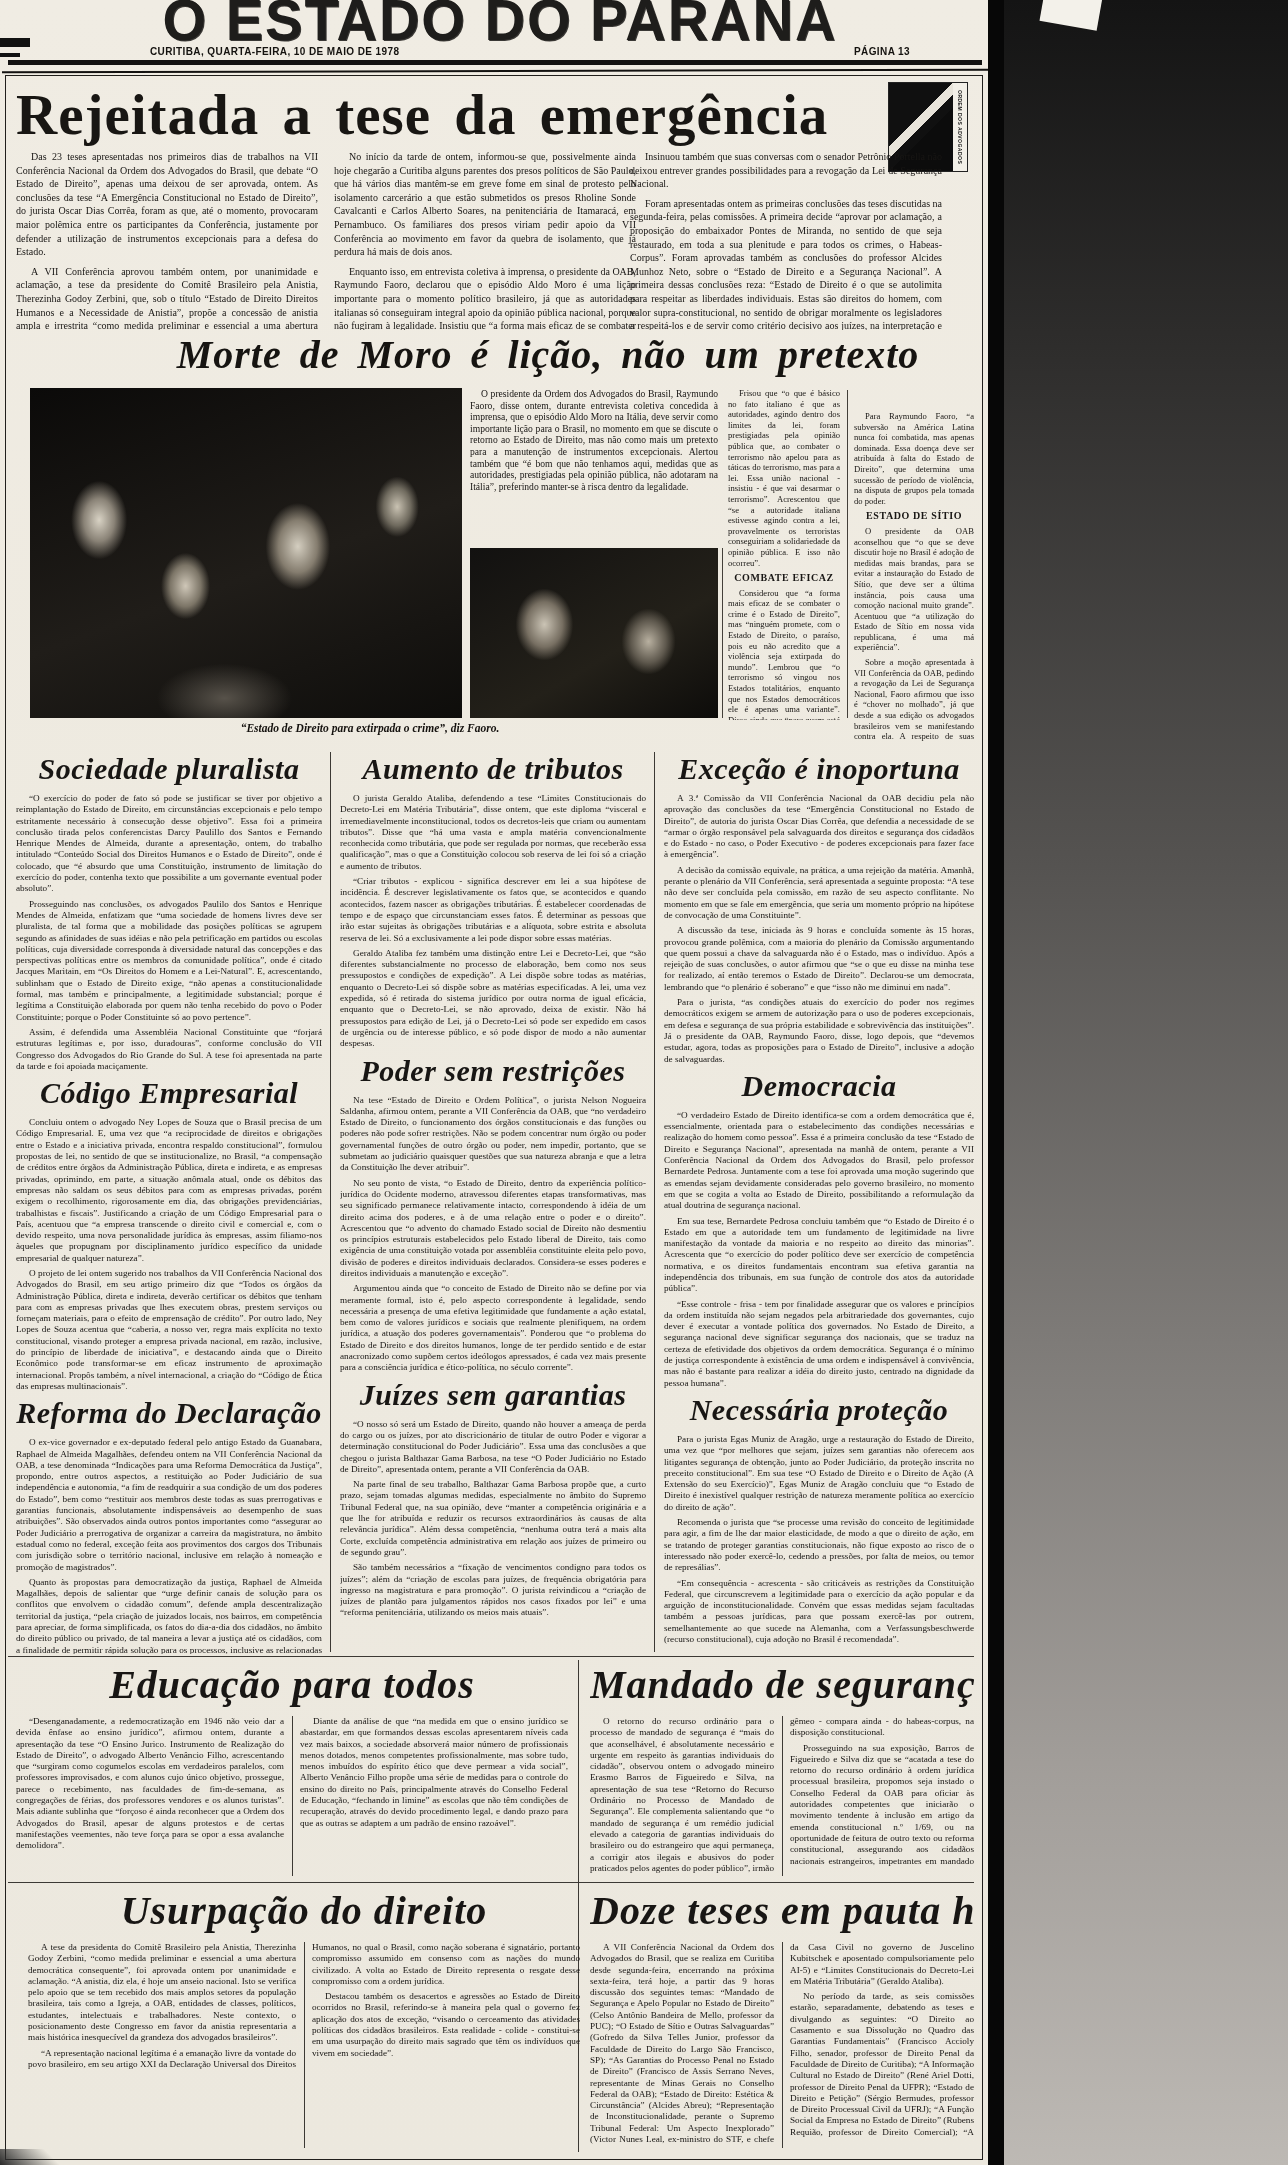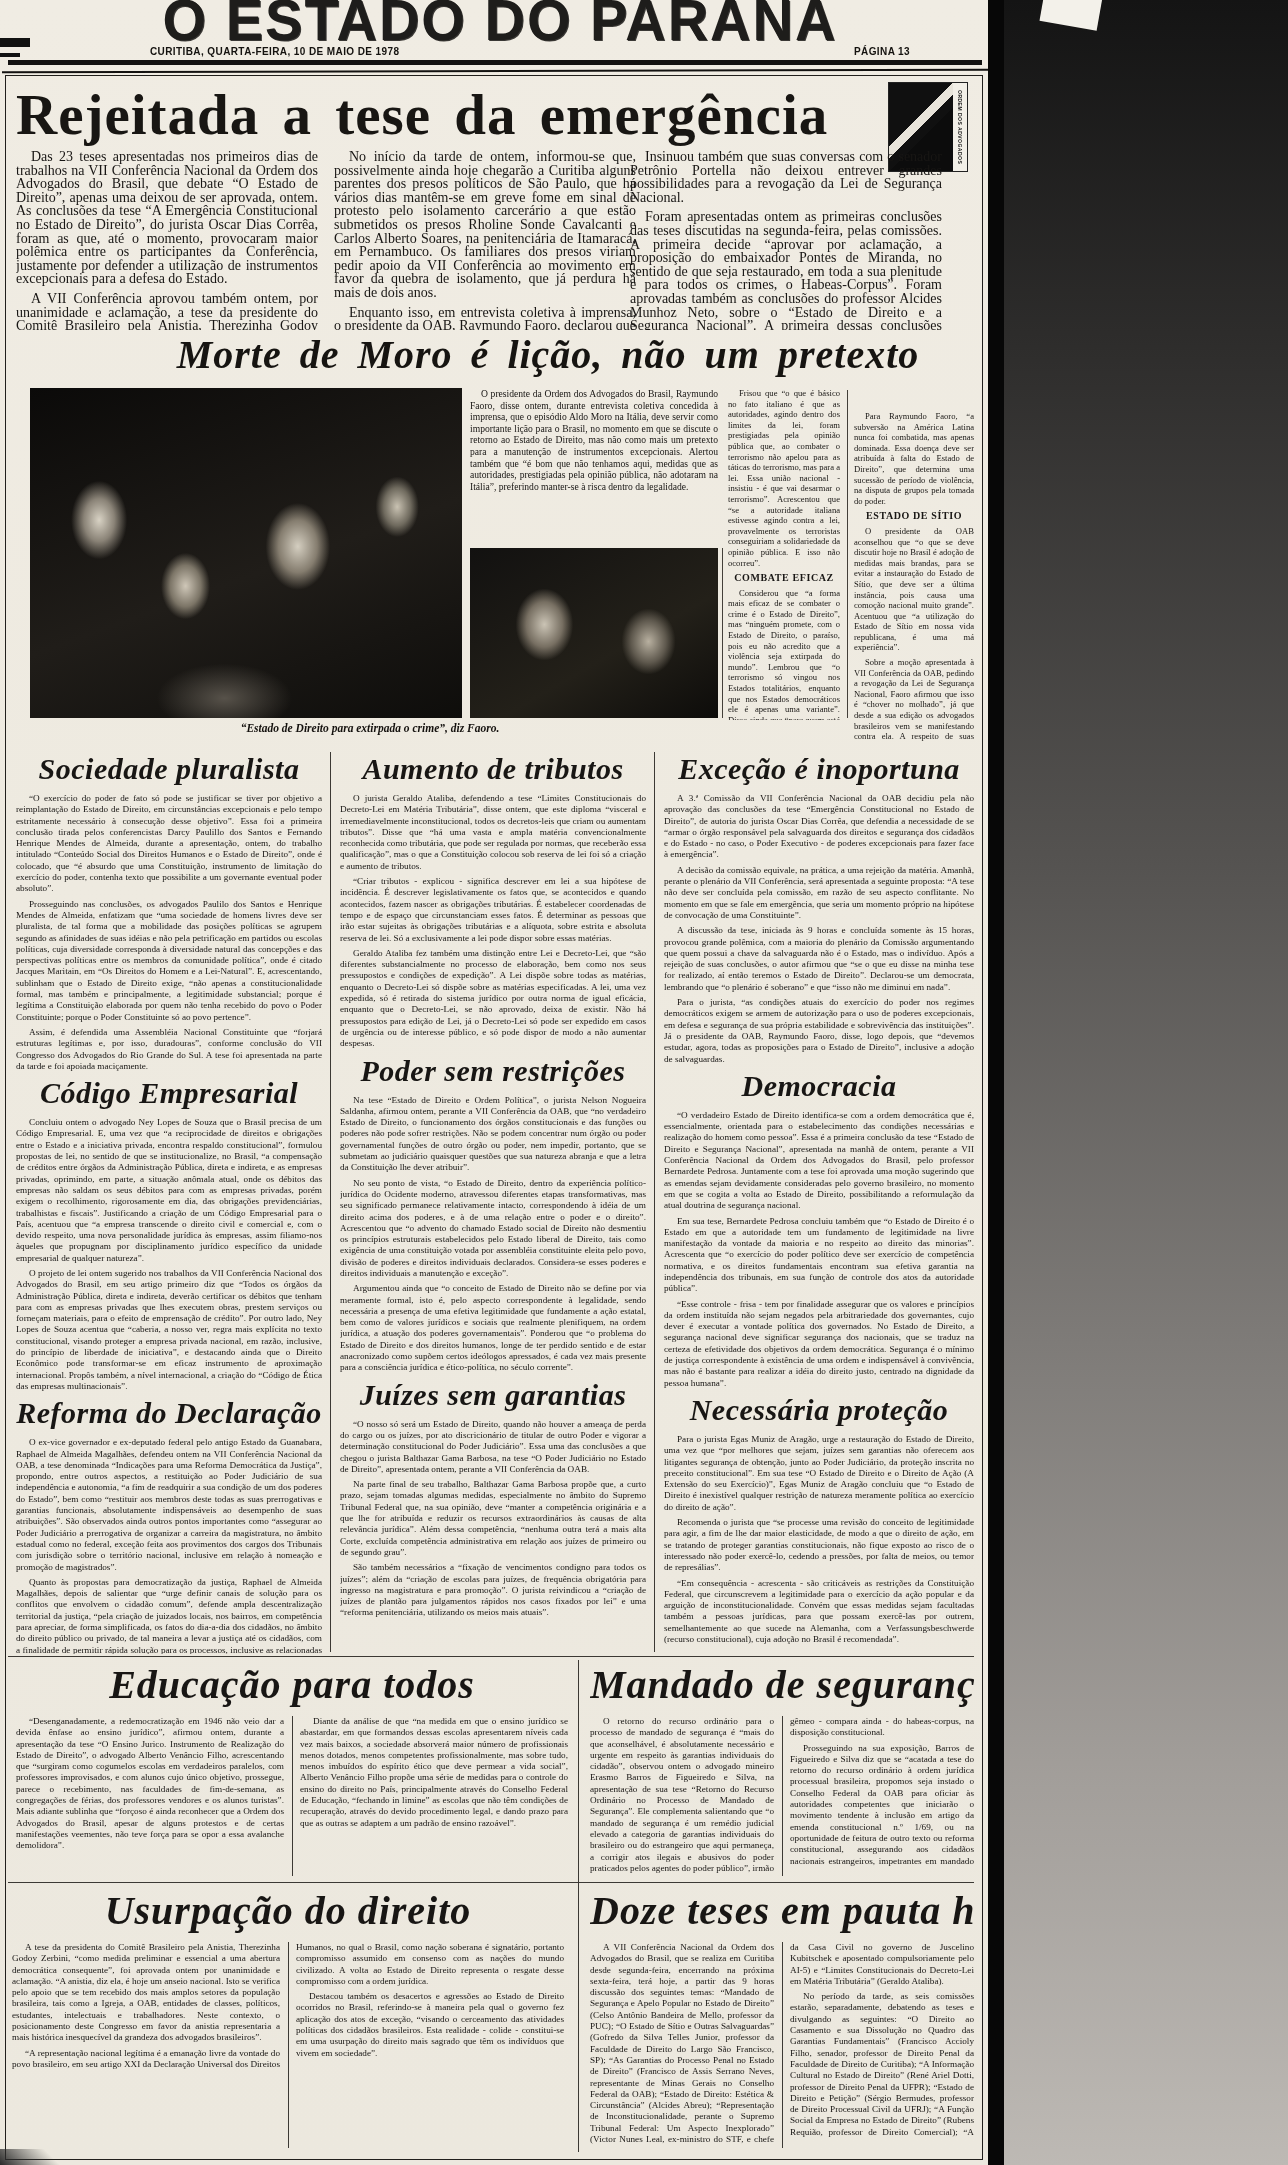--- a/index.html
+++ b/index.html
@@ -32,21 +32,21 @@
   .headline { position:absolute; left:16px; top:84px; width:850px; height:62px; overflow:hidden;
       font-family:"Liberation Serif", serif; font-weight:bold; font-size:57px; line-height:62px; color:#181613;
       white-space:nowrap; letter-spacing:1px; word-spacing:8px; }
   .emblem { position:absolute; left:888px; top:82px; width:78px; height:88px; display:flex; background:#f2efe7; border:1px solid #222; }
   .emblem-art { width:64px; height:100%; background:
       linear-gradient(135deg,#101010 0 42%, #e8e4da 42% 50%, #101010 50% 58%, #0c0c0c 58% 100%); }
   .emblem-strip { width:14px; height:100%; background:#f2efe7; display:flex; align-items:center; justify-content:center; }
   .emblem-strip span { writing-mode:vertical-rl; font-family:"Liberation Sans", sans-serif; font-size:5px; font-weight:bold; letter-spacing:.5px; color:#111; }
 
   
-  .intro-col { position:absolute; top:150px; height:180px; overflow:hidden; font-size:14px; line-height:13.6px; text-align:justify; }
+  .intro-col { position:absolute; top:150px; height:180px; overflow:hidden; font-size:10px; line-height:13.6px; text-align:justify; }
   .intro-col .para { margin:0 0 6px; text-indent:15px; }
   #intro1 { left:16px;  width:302px; }
   #intro2 { left:334px; width:302px; }
   #intro3 { left:630px; width:312px; }
 
   
   .moro-headline { position:absolute; left:120px; top:328px; width:856px; height:56px; overflow:hidden;
       font-family:"Liberation Serif", serif; font-style:italic; font-weight:bold; font-size:40px; line-height:54px;
       text-align:center; letter-spacing:1px; word-spacing:7px; color:#161411; white-space:nowrap; }
   .photo-main { position:absolute; left:30px; top:388px; width:432px; height:330px;
@@ -86,21 +86,21 @@
   .stackcol .para { margin:0 0 4px; text-indent:13px; }
 
   
   .hrule-a { position:absolute; left:8px; top:1656px; width:966px; height:1px; background:#3c3934; }
   .hrule-b { position:absolute; left:8px; top:1882px; width:966px; height:1px; background:#3c3934; }
   .vrule-bottom { position:absolute; left:578px; top:1660px; width:1px; height:492px; background:#3c3934; }
 
   .bottom-block { position:absolute; overflow:hidden; text-align:justify; font-size:9.2px; line-height:11.3px; }
   #educacao  { left:16px;  top:1662px; width:552px; height:216px; }
   #mandado   { left:590px; top:1662px; width:384px; height:216px; }
-  #usurpacao { left:12px;  top:1888px; width:552px; height:262px; }
+  #usurpacao { left:28px;  top:1888px; width:552px; height:262px; }
   #doze      { left:590px; top:1888px; width:384px; height:262px; }
   .bottom-title { font-family:"Liberation Serif", serif; font-style:italic; font-weight:bold; font-size:40px; line-height:46px;
       text-align:center; margin:0 0 8px; letter-spacing:1px; white-space:nowrap; overflow:hidden; }
   .twocol { column-count:2; column-gap:16px; column-rule:1px solid #3c3934; height:calc(100% - 56px); }
   .twocol .para { margin:0 0 4px; text-indent:13px; }
 
   .corner-shadow { position:absolute; left:0; bottom:0; width:70px; height:16px;
       background:linear-gradient(45deg,#2a2a2a 0%, rgba(0,0,0,0) 70%); }
 </style>
 </head>

